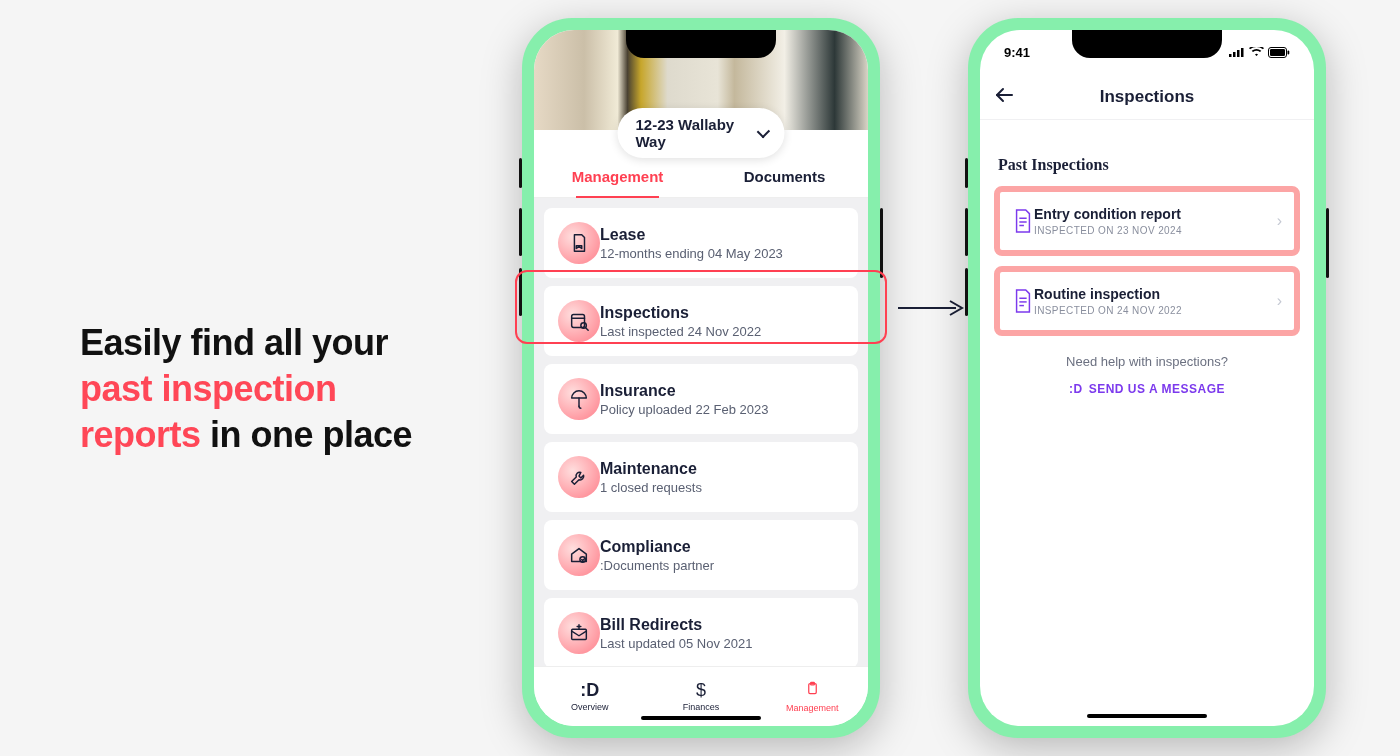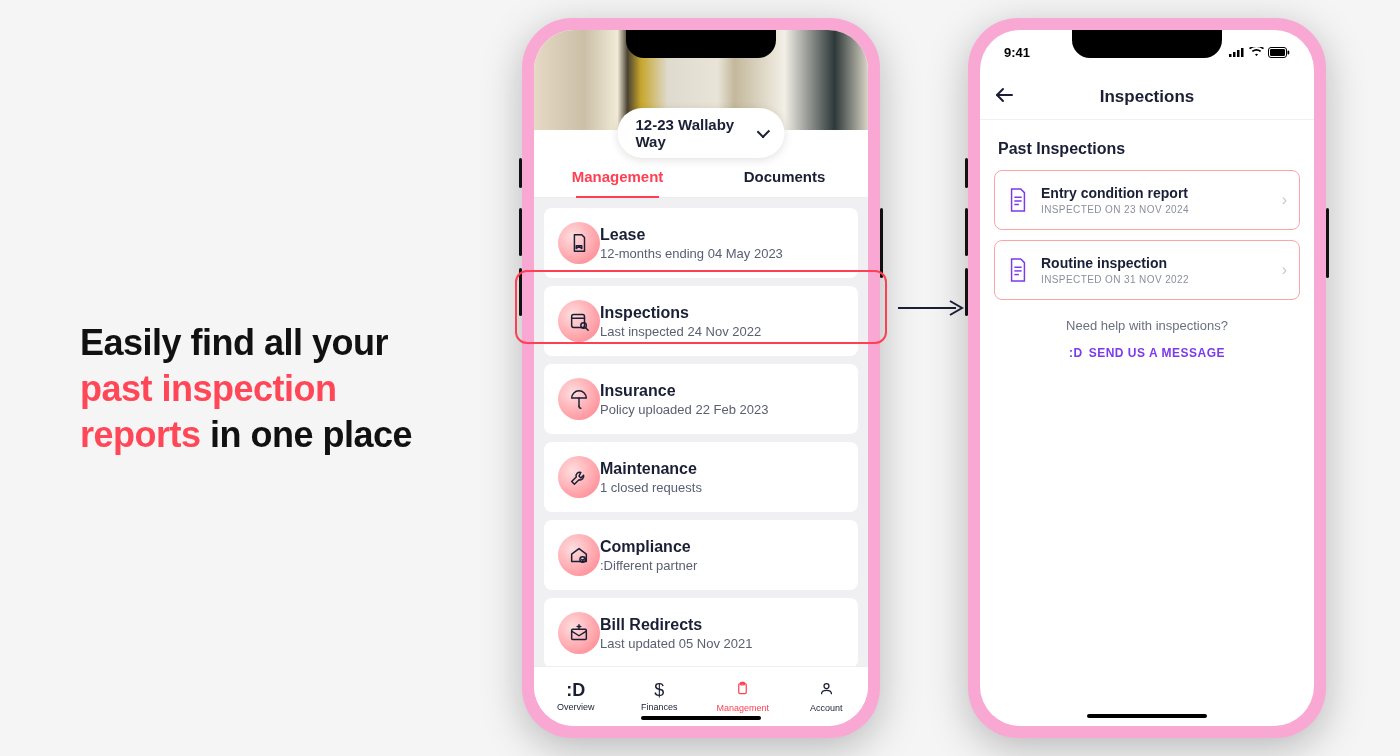--- a/index.html
+++ b/index.html
@@ -25,21 +25,21 @@
     letter-spacing: -0.5px;
   }
   .headline .accent { color: #ff4757; }
 
   
   .phone {
     position: absolute;
     width: 358px;
     height: 720px;
     border-radius: 50px;
-    background: #f9a8d4;
+    background: #86efac;
     padding: 12px;
     box-shadow: 0 10px 40px rgba(0,0,0,0.25);
   }
   .phone-left { left: 522px; top: 18px; }
   .phone-right { left: 968px; top: 18px; }
   .phone-inner {
     width: 100%; height: 100%;
     background: #fff;
     border-radius: 40px;
     overflow: hidden;
@@ -168,27 +168,27 @@
   .p2-header {
     height: 46px;
     display:flex; align-items:center;
     position:relative;
     border-bottom:1px solid #f0f0f2;
   }
   .back-arrow { position:absolute; left:14px; font-size:20px; color:#1a1f36; }
   .p2-title { margin:0 auto; font-size:17px; font-weight:700; color:#1a1f36; }
 
   .p2-body { padding: 14px 14px; }
-  .section-title { font-size:16px; font-weight:700; color:#1a1f36; margin: 6px 4px 12px; }
+  .section-title { font-size:16px; font-weight:700; color:#1a1f36; margin: 22px 4px 12px; font-family: Liberation Serif, serif; }
   .insp-card {
     background:#fff;
-    border:1px solid #fca5a5;
+    border:6px solid #fca5a5;
     border-radius:8px;
     padding: 14px 12px;
-    display:flex; align-items:center; gap:12px;
+    display:flex; align-items:center; 
     margin-bottom:10px;
   }
   .doc-ico {
     width:22px; height:26px;
     color:#7c3aed;
     flex-shrink:0;
   }
   .insp-t { font-size:14px; font-weight:600; color:#1a1f36; }
   .insp-s { font-size:10px; letter-spacing:0.4px; color:#8a8f9e; margin-top:3px; }
   .chev-r { margin-left:auto; color:#c5c9d3; font-size:16px; }
@@ -288,21 +288,21 @@
         <div class="card">
           <div class="icon-blob">
             <svg class="ico-line" width="22" height="22" viewBox="0 0 24 24">
                 <path d="M4 11l8-6 8 6v8H4z"></path>
                 <circle cx="16" cy="17" r="3"></circle>
                 <path d="M15 17l1 1 2-2"></path>
               </svg>
           </div>
           <div class="card-text">
             <div class="t">Compliance</div>
-            <div class="s">:Different partner</div>
+            <div class="s">:Documents partner</div>
           </div>
         </div>
 
         <div class="card">
           <div class="icon-blob">
             <svg class="ico-line" width="22" height="22" viewBox="0 0 24 24">
                 <rect x="4" y="8" width="16" height="11" rx="1"></rect>
                 <path d="M4 10l8 5 8-5"></path>
                 <path d="M10 5h4M12 3v4"></path>
               </svg>
@@ -324,29 +324,20 @@
           <span>Finances</span>
         </div>
         <div class="bn-item active">
           <span class="bn-ico">
             <svg width="15" height="17" viewBox="0 0 24 24" fill="none" stroke="#ff4052" stroke-width="2">
                 <rect x="6" y="4" width="12" height="16" rx="2"></rect>
                 <rect x="9" y="2" width="6" height="4" rx="1"></rect>
               </svg>
           </span>
           <span>Management</span>
-        </div>
-        <div class="bn-item">
-          <span class="bn-ico">
-            <svg width="15" height="17" viewBox="0 0 24 24" fill="none" stroke="#1a1f36" stroke-width="2">
-                <circle cx="12" cy="8" r="4"></circle>
-                <path d="M4 21c0-4 4-6 8-6s8 2 8 6"></path>
-              </svg>
-          </span>
-          <span>Account</span>
         </div>
         <div class="home-ind"></div>
       </div>
     </div>
   </div>
 
   <div class="highlight"></div>
 
   <svg class="arrow" viewBox="0 0 70 20">
     <line x1="2" y1="10" x2="60" y2="10" stroke="#1a1f36" stroke-width="2"></line>
@@ -410,21 +401,21 @@
 
         <div class="insp-card">
           <svg class="doc-ico" viewBox="0 0 24 28">
               <path d="M5 2h10l4 4v20H5z" fill="none" stroke="#7c3aed" stroke-width="1.6"></path>
               <line x1="8" y1="11" x2="16" y2="11" stroke="#7c3aed" stroke-width="1.6"></line>
               <line x1="8" y1="15" x2="16" y2="15" stroke="#7c3aed" stroke-width="1.6"></line>
               <line x1="8" y1="19" x2="13" y2="19" stroke="#7c3aed" stroke-width="1.6"></line>
             </svg>
           <div>
             <div class="insp-t">Routine inspection</div>
-            <div class="insp-s">INSPECTED ON 31 NOV 2022</div>
+            <div class="insp-s">INSPECTED ON 24 NOV 2022</div>
           </div>
           <span class="chev-r">›</span>
         </div>
 
         <div class="help-area">
           <div class="help-q">Need help with inspections?</div>
           <div class="help-link">
             <span class="logo-d">:D</span>
             <span>SEND US A MESSAGE</span>
           </div>

